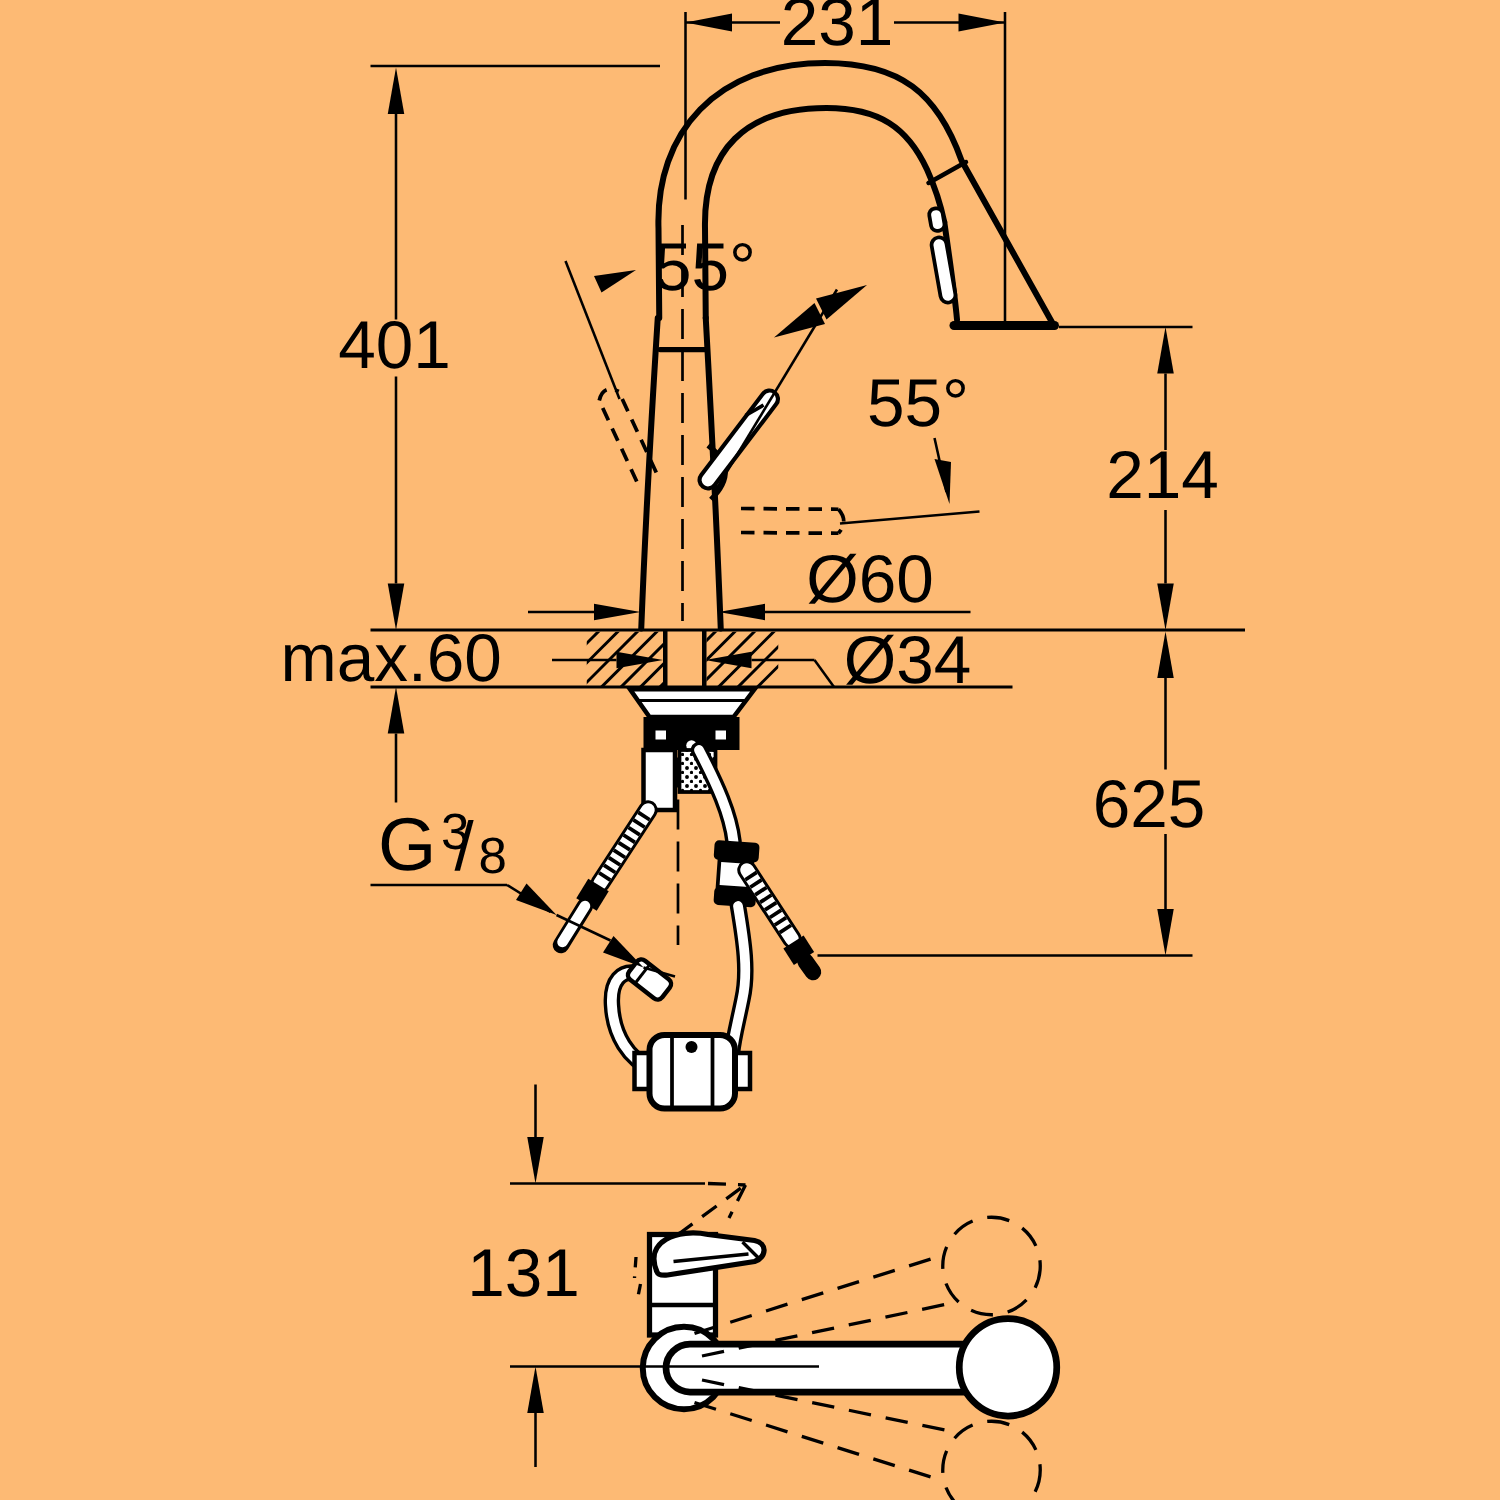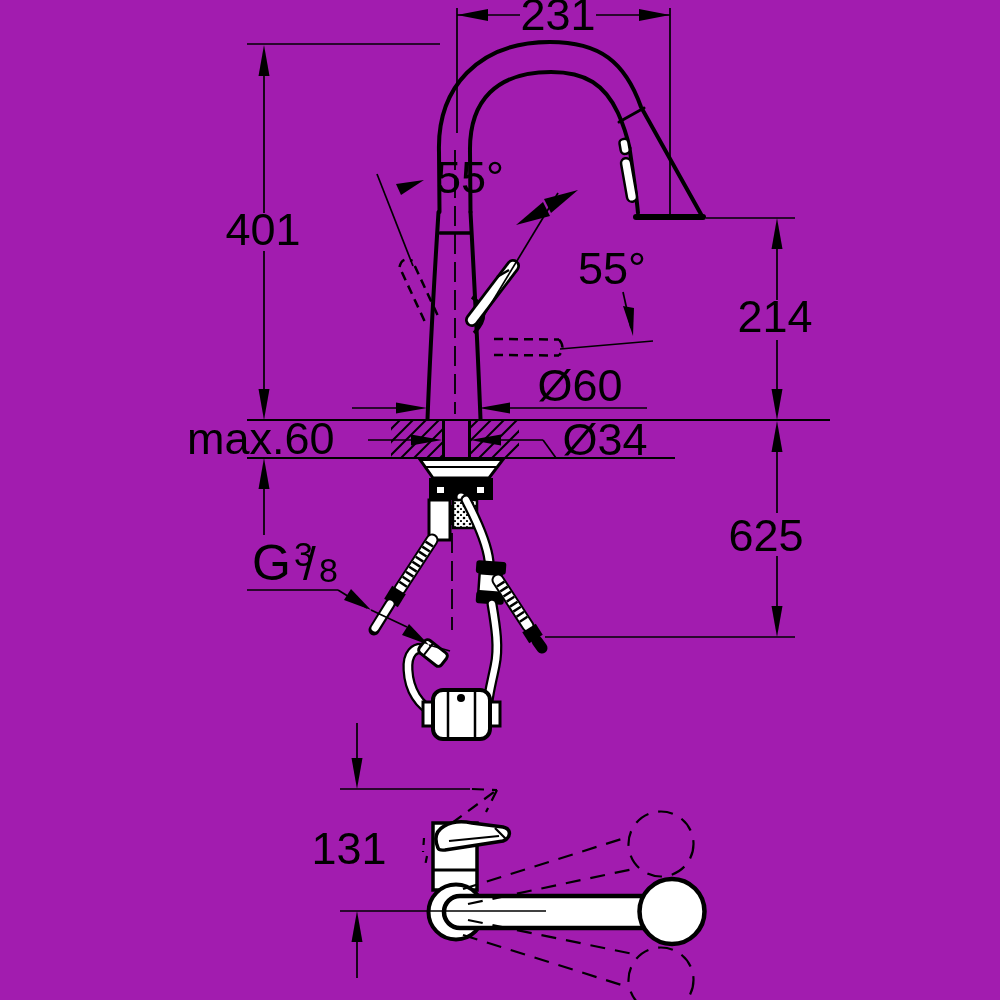--- a/index.html
+++ b/index.html
@@ -1,16 +1,16 @@
 <!DOCTYPE html>
 <html><head>
 <meta charset="utf-8">
 <style>
   html,body{margin:0;padding:0;background:#fff;}
-  .stage{position:relative;width:1000px;height:1000px;background:#a21caf;overflow:hidden;
+  .stage{position:relative;width:1000px;height:1000px;background:#fdba74;overflow:hidden;
          font-family:"Liberation Sans", sans-serif;}
   svg{display:block;}
   text{fill:#000;font-family:"Liberation Sans", sans-serif;}
   .dim{font-size:45px;}
   .dimS{font-size:34px;}
   .dimG{font-size:50px;}
   .dimSl{font-size:46px;}
 </style>
 </head>
 <body>

